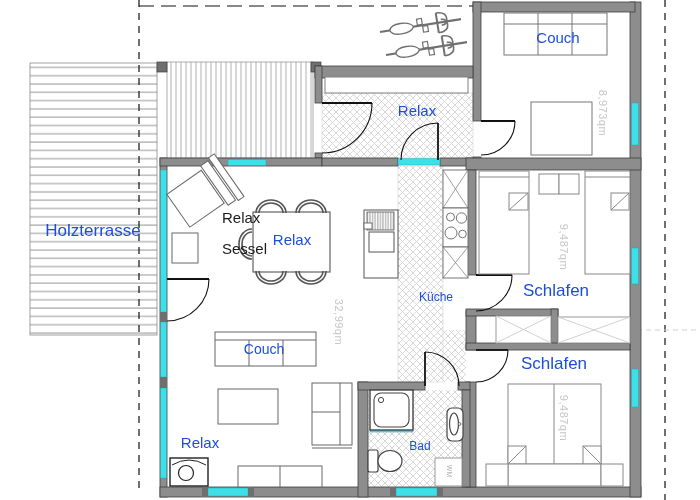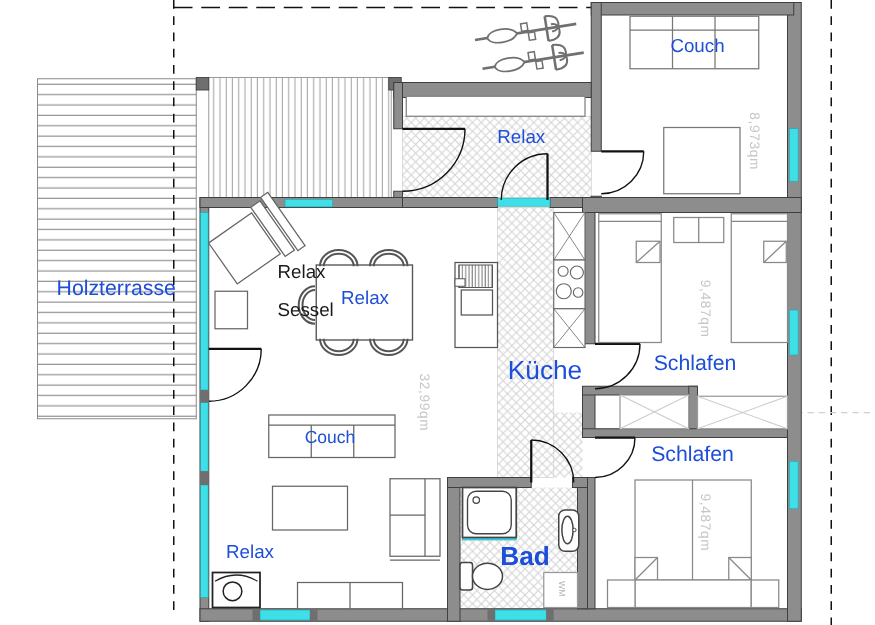--- a/index.html
+++ b/index.html
@@ -2,21 +2,21 @@
 <html><head>
 <meta charset="utf-8">
 <style>
   html,body{margin:0;padding:0;background:#fff;}
   #stage{position:relative;width:700px;height:500px;background:#ffffff;overflow:hidden;
          font-family:"Liberation Sans",sans-serif;}
   #plan-svg{position:absolute;left:0;top:0;}
   .lbl{position:absolute;transform:translate(-50%,-50%);white-space:nowrap;color:#1d4ed8;
        font-family:"Liberation Sans",sans-serif;}
   .lbl-left{position:absolute;white-space:nowrap;color:#1a1a1a;}
-  .f17{font-size:17px;} .f16{font-size:21px;} .f15{font-size:15px;} .f14{font-size:14px;}
+  .f17{font-size:17px;} .f16{font-size:12px;} .f15{font-size:15px;} .f14{font-size:14px;}
   .vtext{position:absolute;transform:translate(-50%,-50%) rotate(90deg);color:#c6c6c6;
          font-size:11px;white-space:nowrap;letter-spacing:.5px;}
   .wm{position:absolute;transform:translate(-50%,-50%) rotate(90deg);color:#b5b5b5;
       font-size:7px;white-space:nowrap;}
 </style>
 </head>
 <body>
 
 <div id="stage">
 
@@ -305,21 +305,21 @@
 <div class="lbl f15" style="left:417px;top:110px;">Relax</div>
 <div class="lbl f15" style="left:558px;top:37px;">Couch</div>
 <div class="lbl-left f15" style="left:222px;top:209px;">Relax</div>
 <div class="lbl-left f15" style="left:222px;top:212px;margin-top:28px;">Sessel</div>
 <div class="lbl f15" style="left:292px;top:239px;">Relax</div>
 <div class="lbl f16" style="left:436px;top:297px;">Küche</div>
 <div class="lbl f17" style="left:556px;top:291px;">Schlafen</div>
 <div class="lbl f17" style="left:554px;top:364px;">Schlafen</div>
 <div class="lbl f14" style="left:264px;top:349px;">Couch</div>
 <div class="lbl f15" style="left:200px;top:442px;">Relax</div>
-<div class="lbl f16" style="left:420px;top:446px;font-weight:bold;">Bad</div>
+<div class="lbl f16" style="left:420px;top:446px;">Bad</div>
 
 <div class="vtext" style="left:603px;top:113px;">8,973qm</div>
 <div class="vtext" style="left:564px;top:247px;">9,487qm</div>
 <div class="vtext" style="left:564px;top:418px;">9,487qm</div>
 <div class="vtext" style="left:339px;top:322px;">32,99qm</div>
 <div class="wm" style="left:449px;top:471px;">WM</div>
 
 </div>
 
 </body></html>

